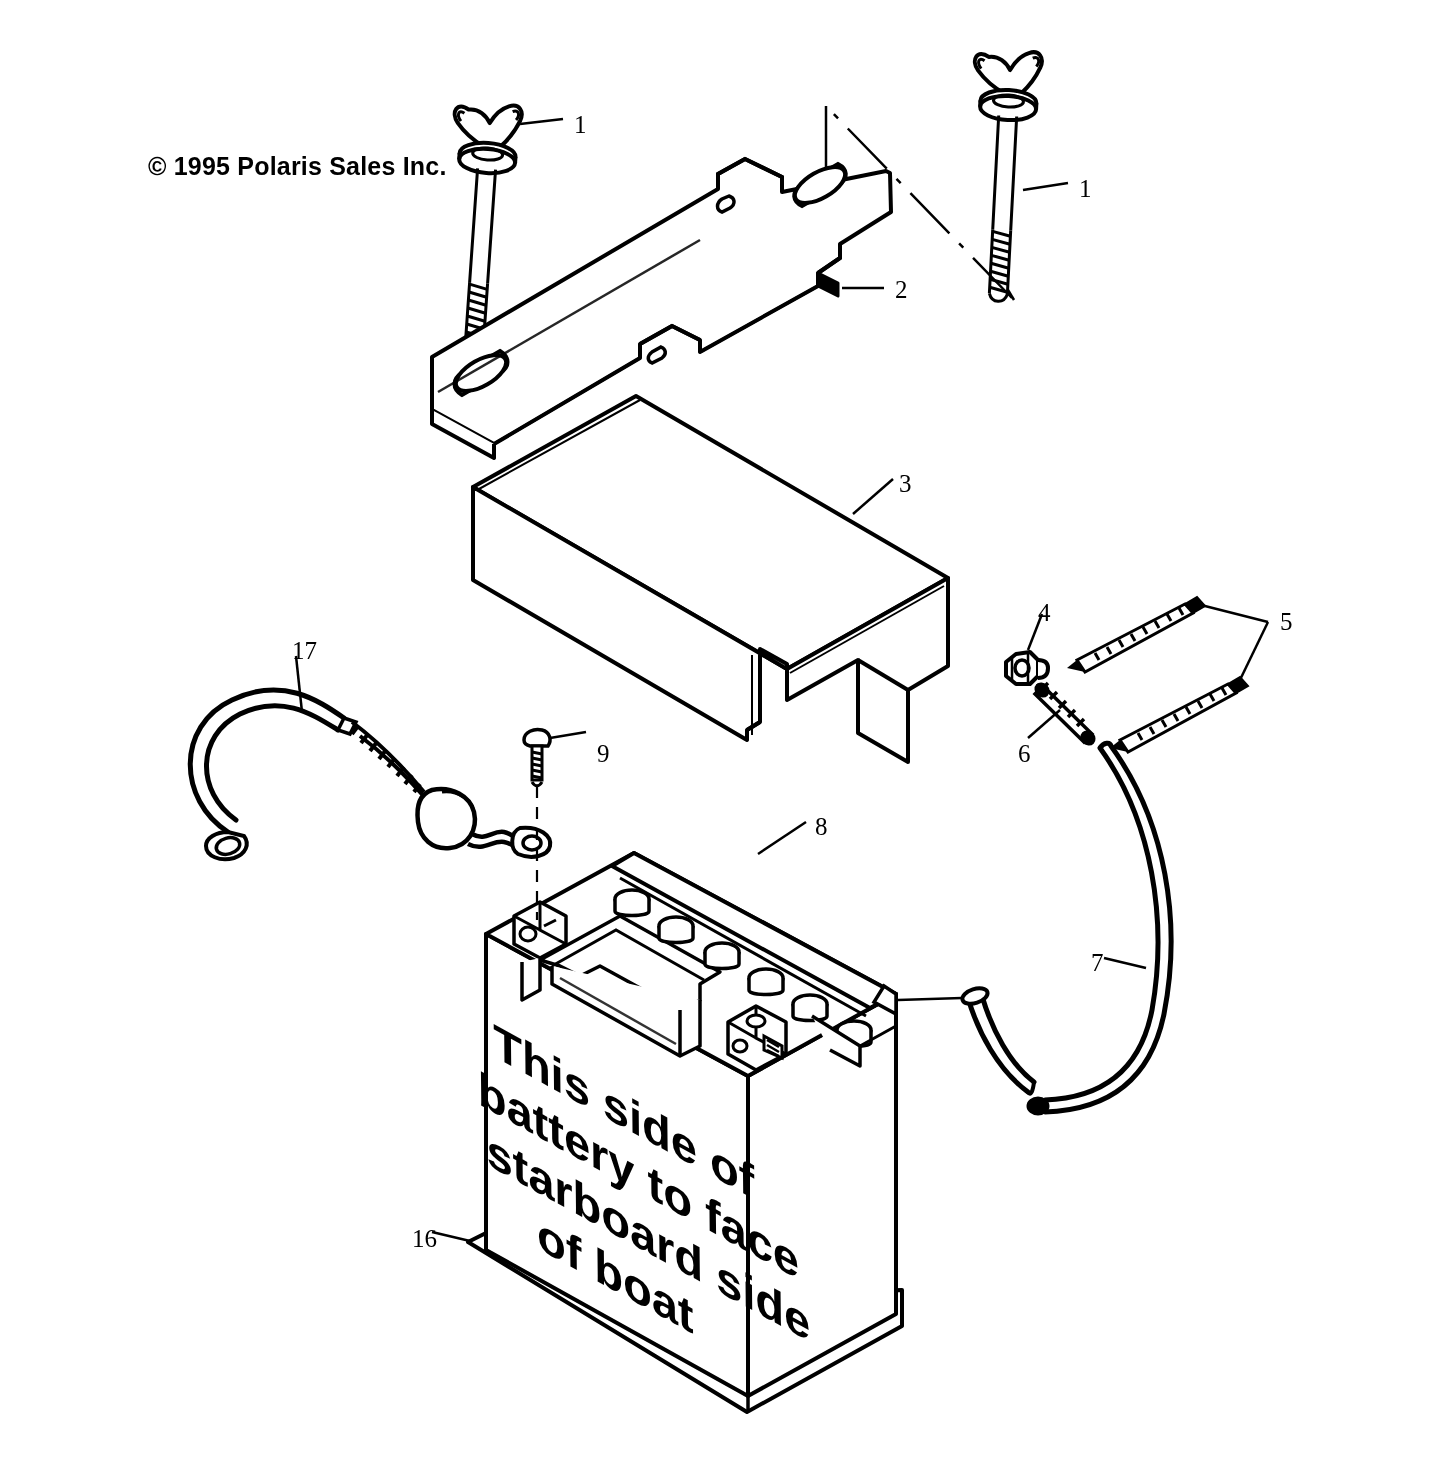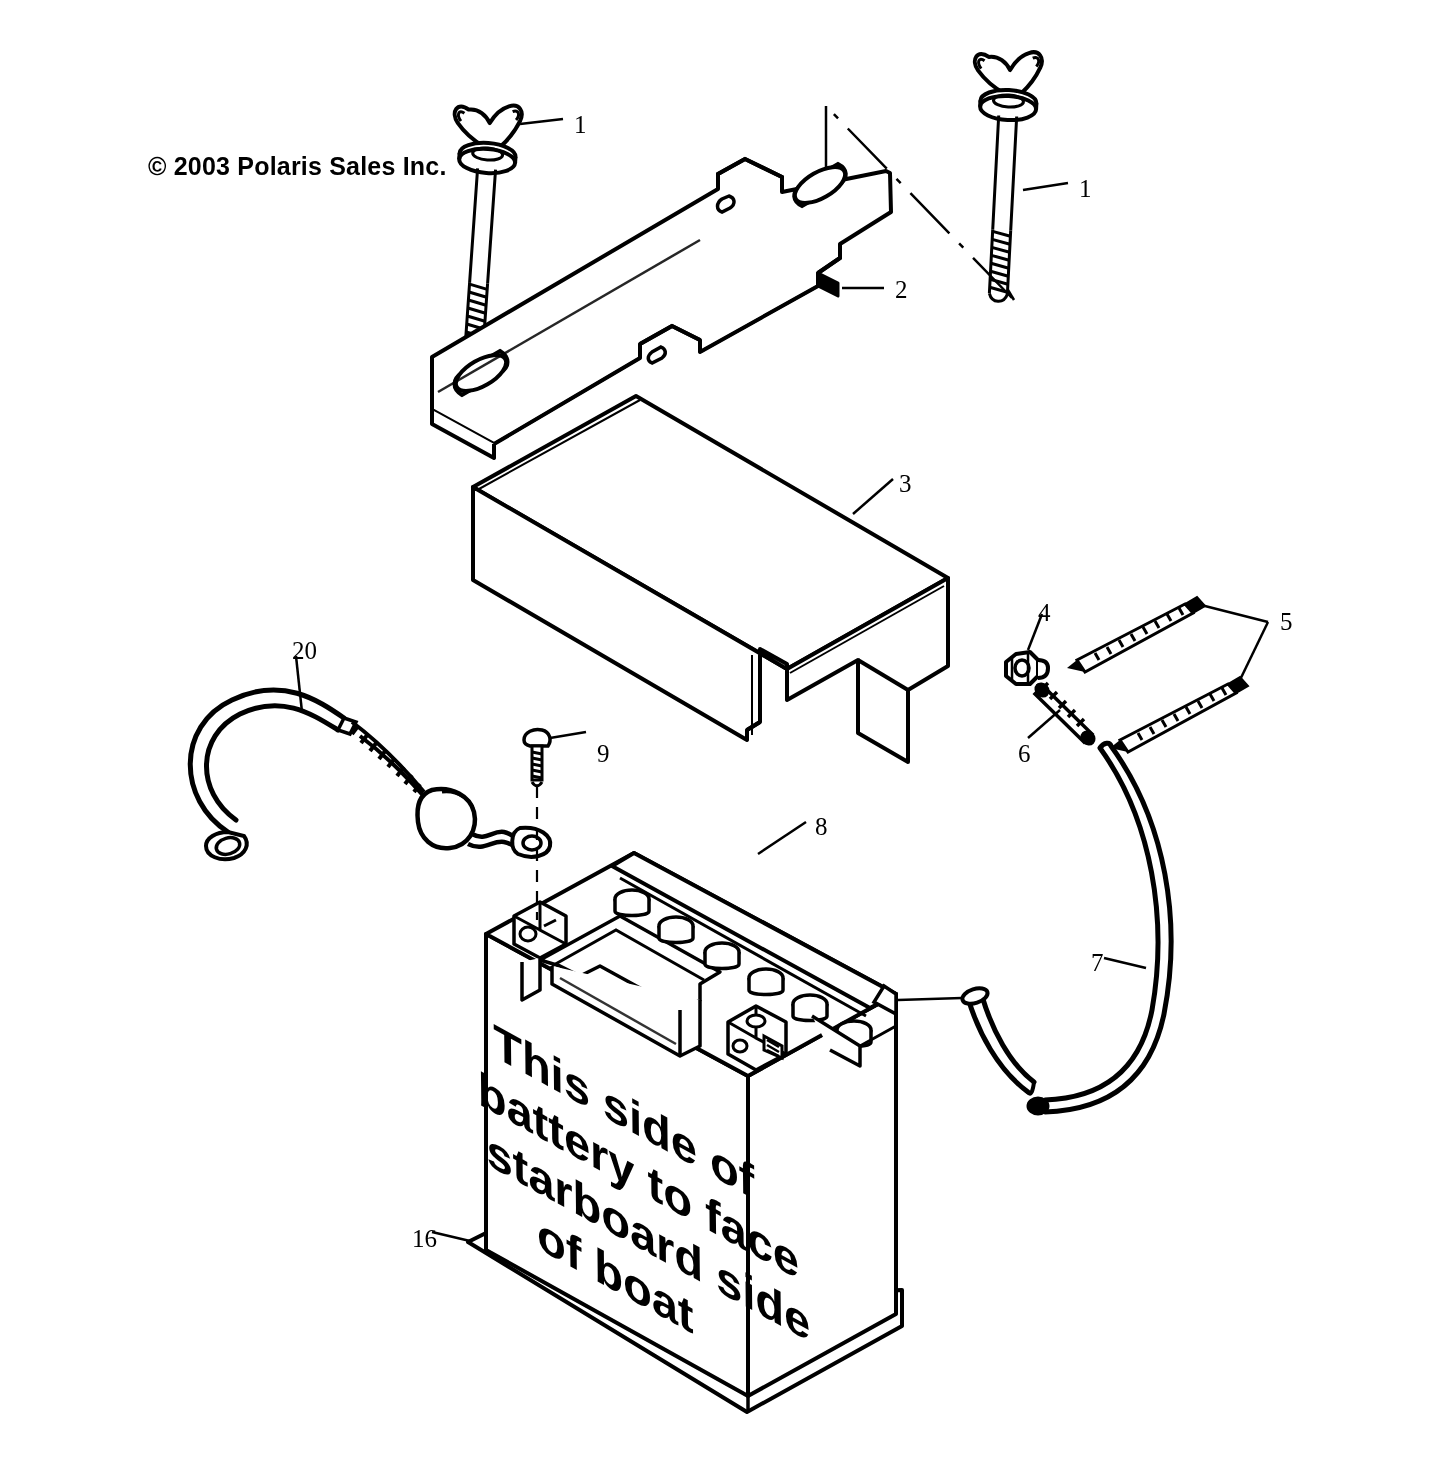--- a/index.html
+++ b/index.html
@@ -333,28 +333,28 @@
 
     <g transform="translate(493,1012) skewY(29.2) rotate(-0.6)">
       <text id="lbl0" x="0" y="44" font-family="Liberation Sans, sans-serif" font-size="47" font-weight="bold" fill="#000000">This side of</text>
       <text id="lbl1" x="-16" y="100" font-family="Liberation Sans, sans-serif" font-size="47" font-weight="bold" fill="#000000">battery to face</text>
       <text id="lbl2" x="-8" y="156" font-family="Liberation Sans, sans-serif" font-size="47" font-weight="bold" fill="#000000">starboard side</text>
       <text id="lbl3" x="42" y="212" font-family="Liberation Sans, sans-serif" font-size="47" font-weight="bold" fill="#000000">of boat</text>
     </g>
 
   </svg>
 
-  <div class="copyright">© 2003 Polaris Sales Inc.</div>
+  <div class="copyright">© 1995 Polaris Sales Inc.</div>
 
   <div class="callout" id="c0" style="left: 574px; top: 112px;">1</div>
   <div class="callout" id="c1" style="left: 1079px; top: 176px;">1</div>
   <div class="callout" id="c2" style="left: 895px; top: 277px;">2</div>
   <div class="callout" id="c3" style="left: 899px; top: 471px;">3</div>
   <div class="callout" id="c4" style="left: 1038px; top: 600px;">4</div>
   <div class="callout" id="c5" style="left: 1280px; top: 609px;">5</div>
   <div class="callout" id="c6" style="left: 1018px; top: 741px;">6</div>
   <div class="callout" id="c7" style="left: 1091px; top: 950px;">7</div>
   <div class="callout" id="c8" style="left: 815px; top: 814px;">8</div>
   <div class="callout" id="c9" style="left: 597px; top: 741px;">9</div>
-  <div class="callout" id="c10" style="left: 292px; top: 638px;">20</div>
+  <div class="callout" id="c10" style="left: 292px; top: 638px;">17</div>
   <div class="callout" id="c11" style="left: 412px; top: 1226px;">16</div>
 
 </div>
 
 </body></html>

